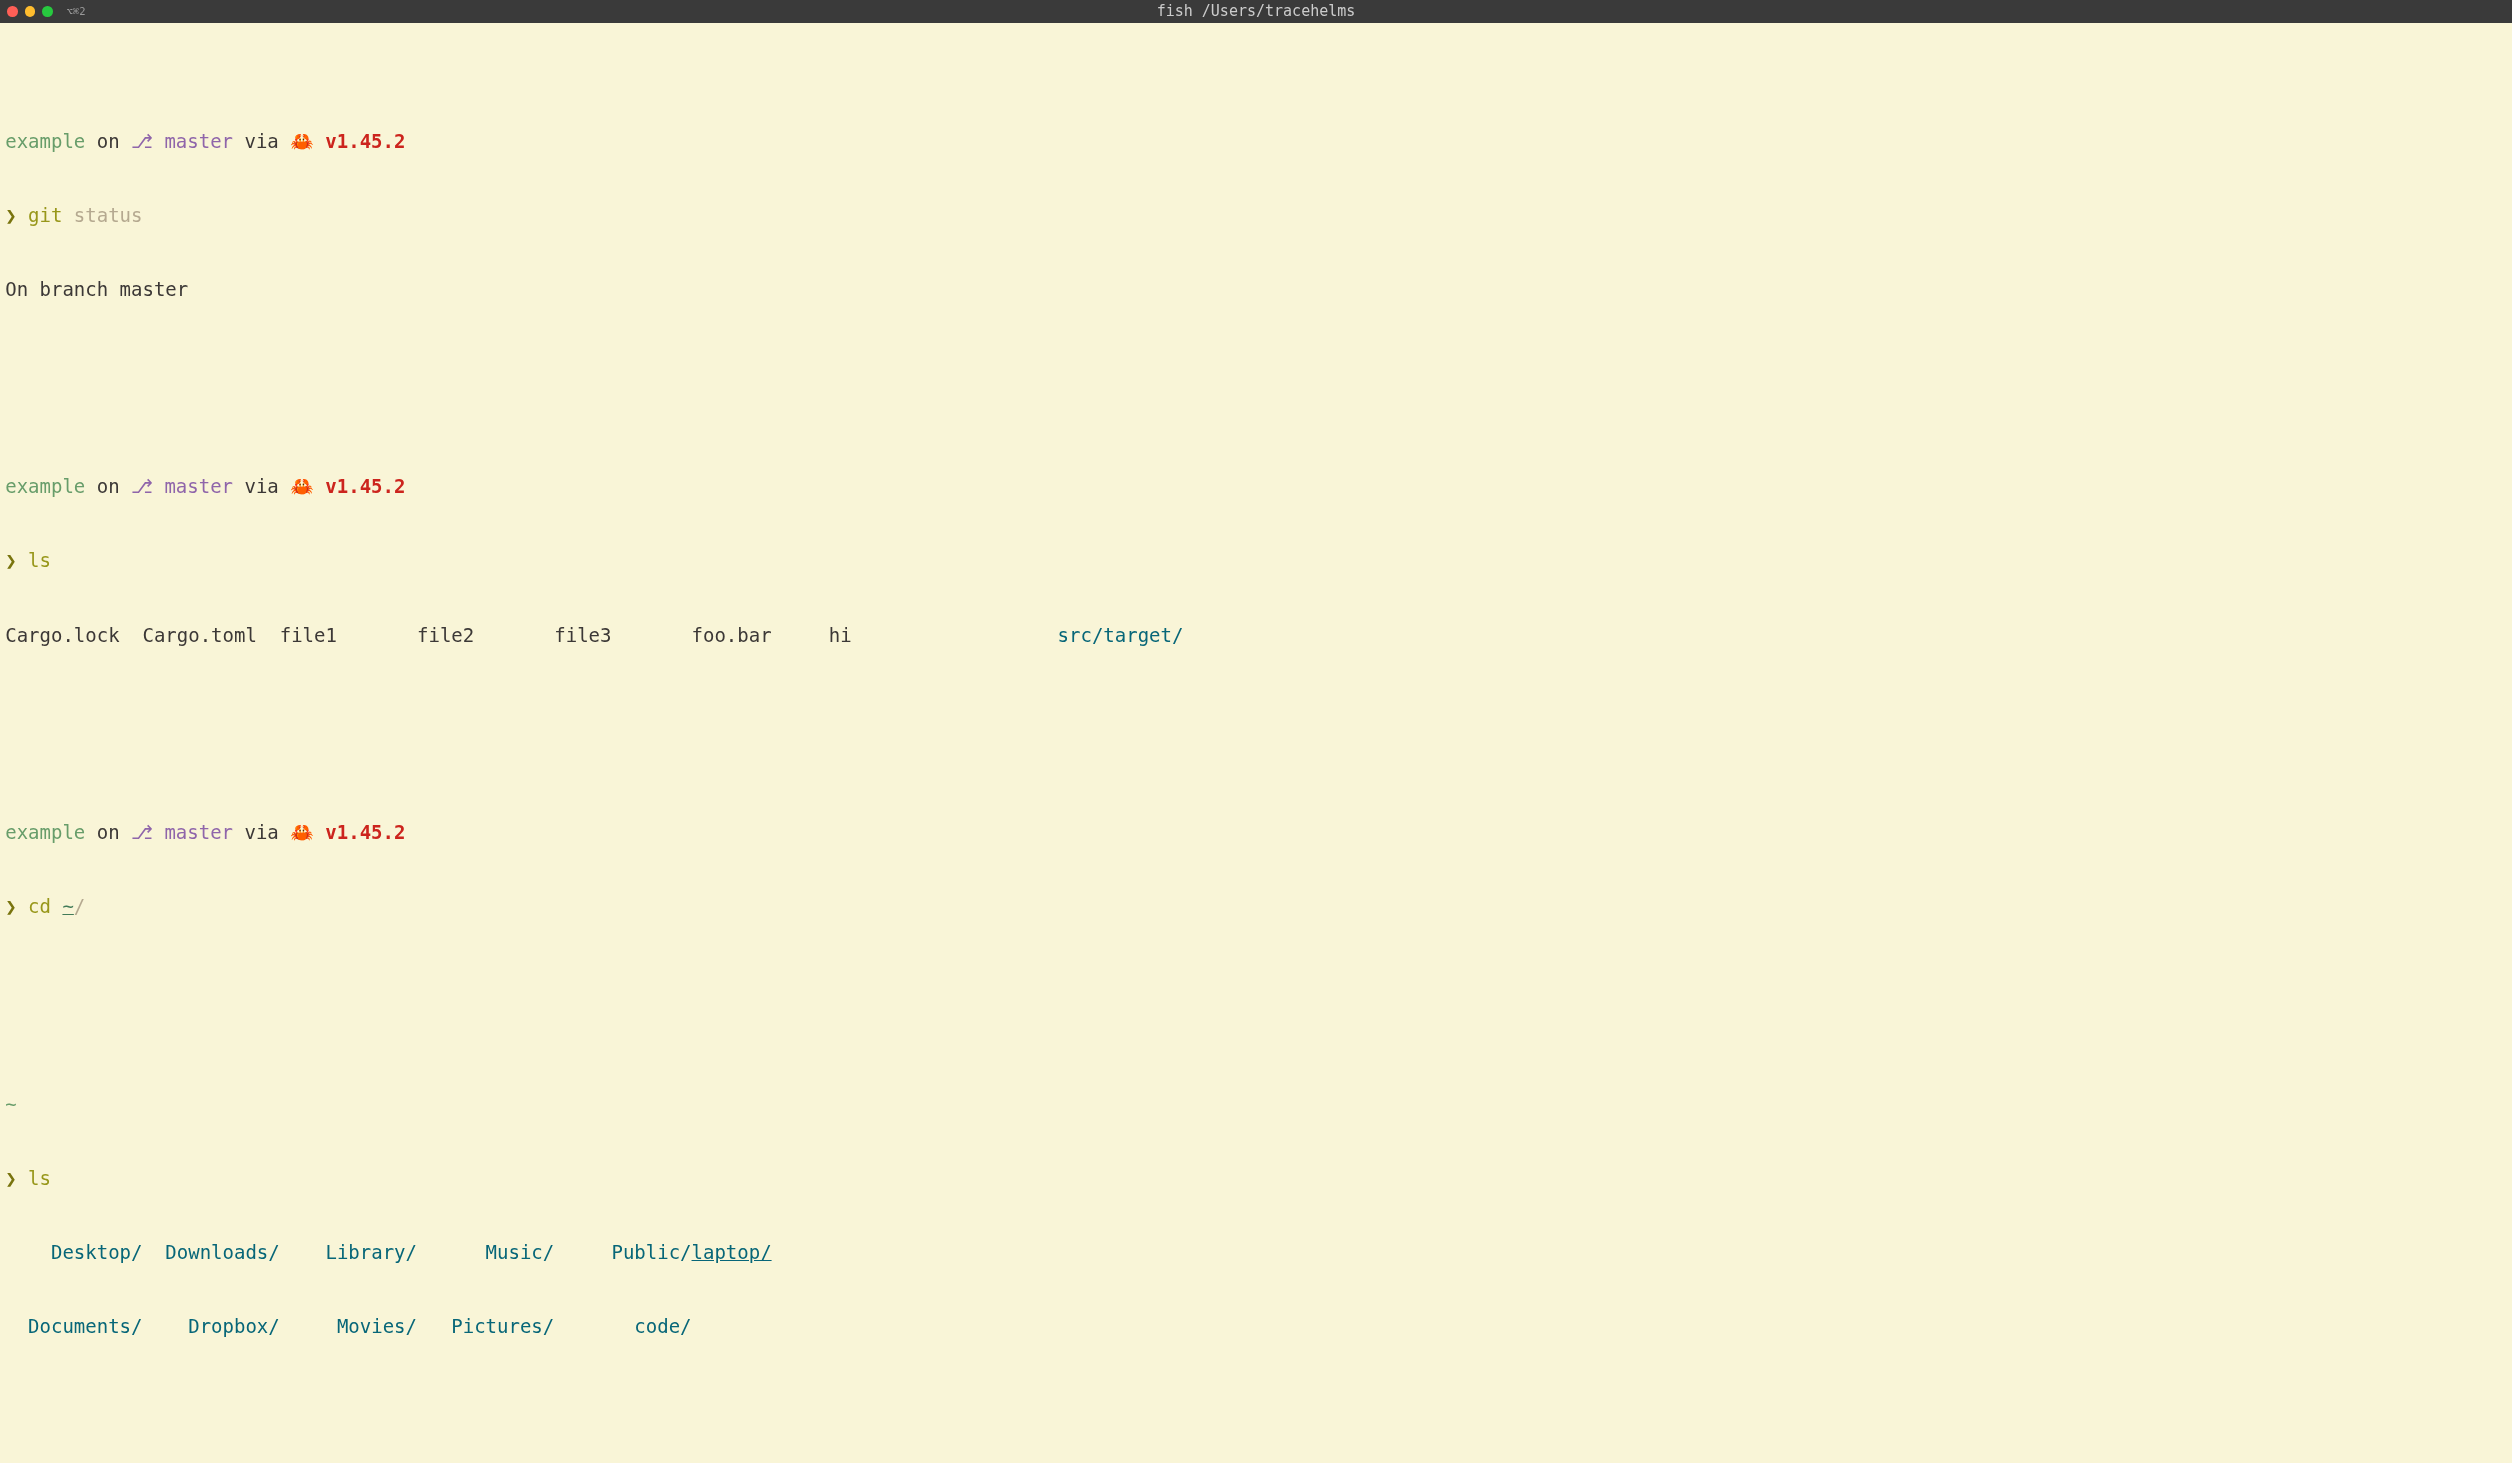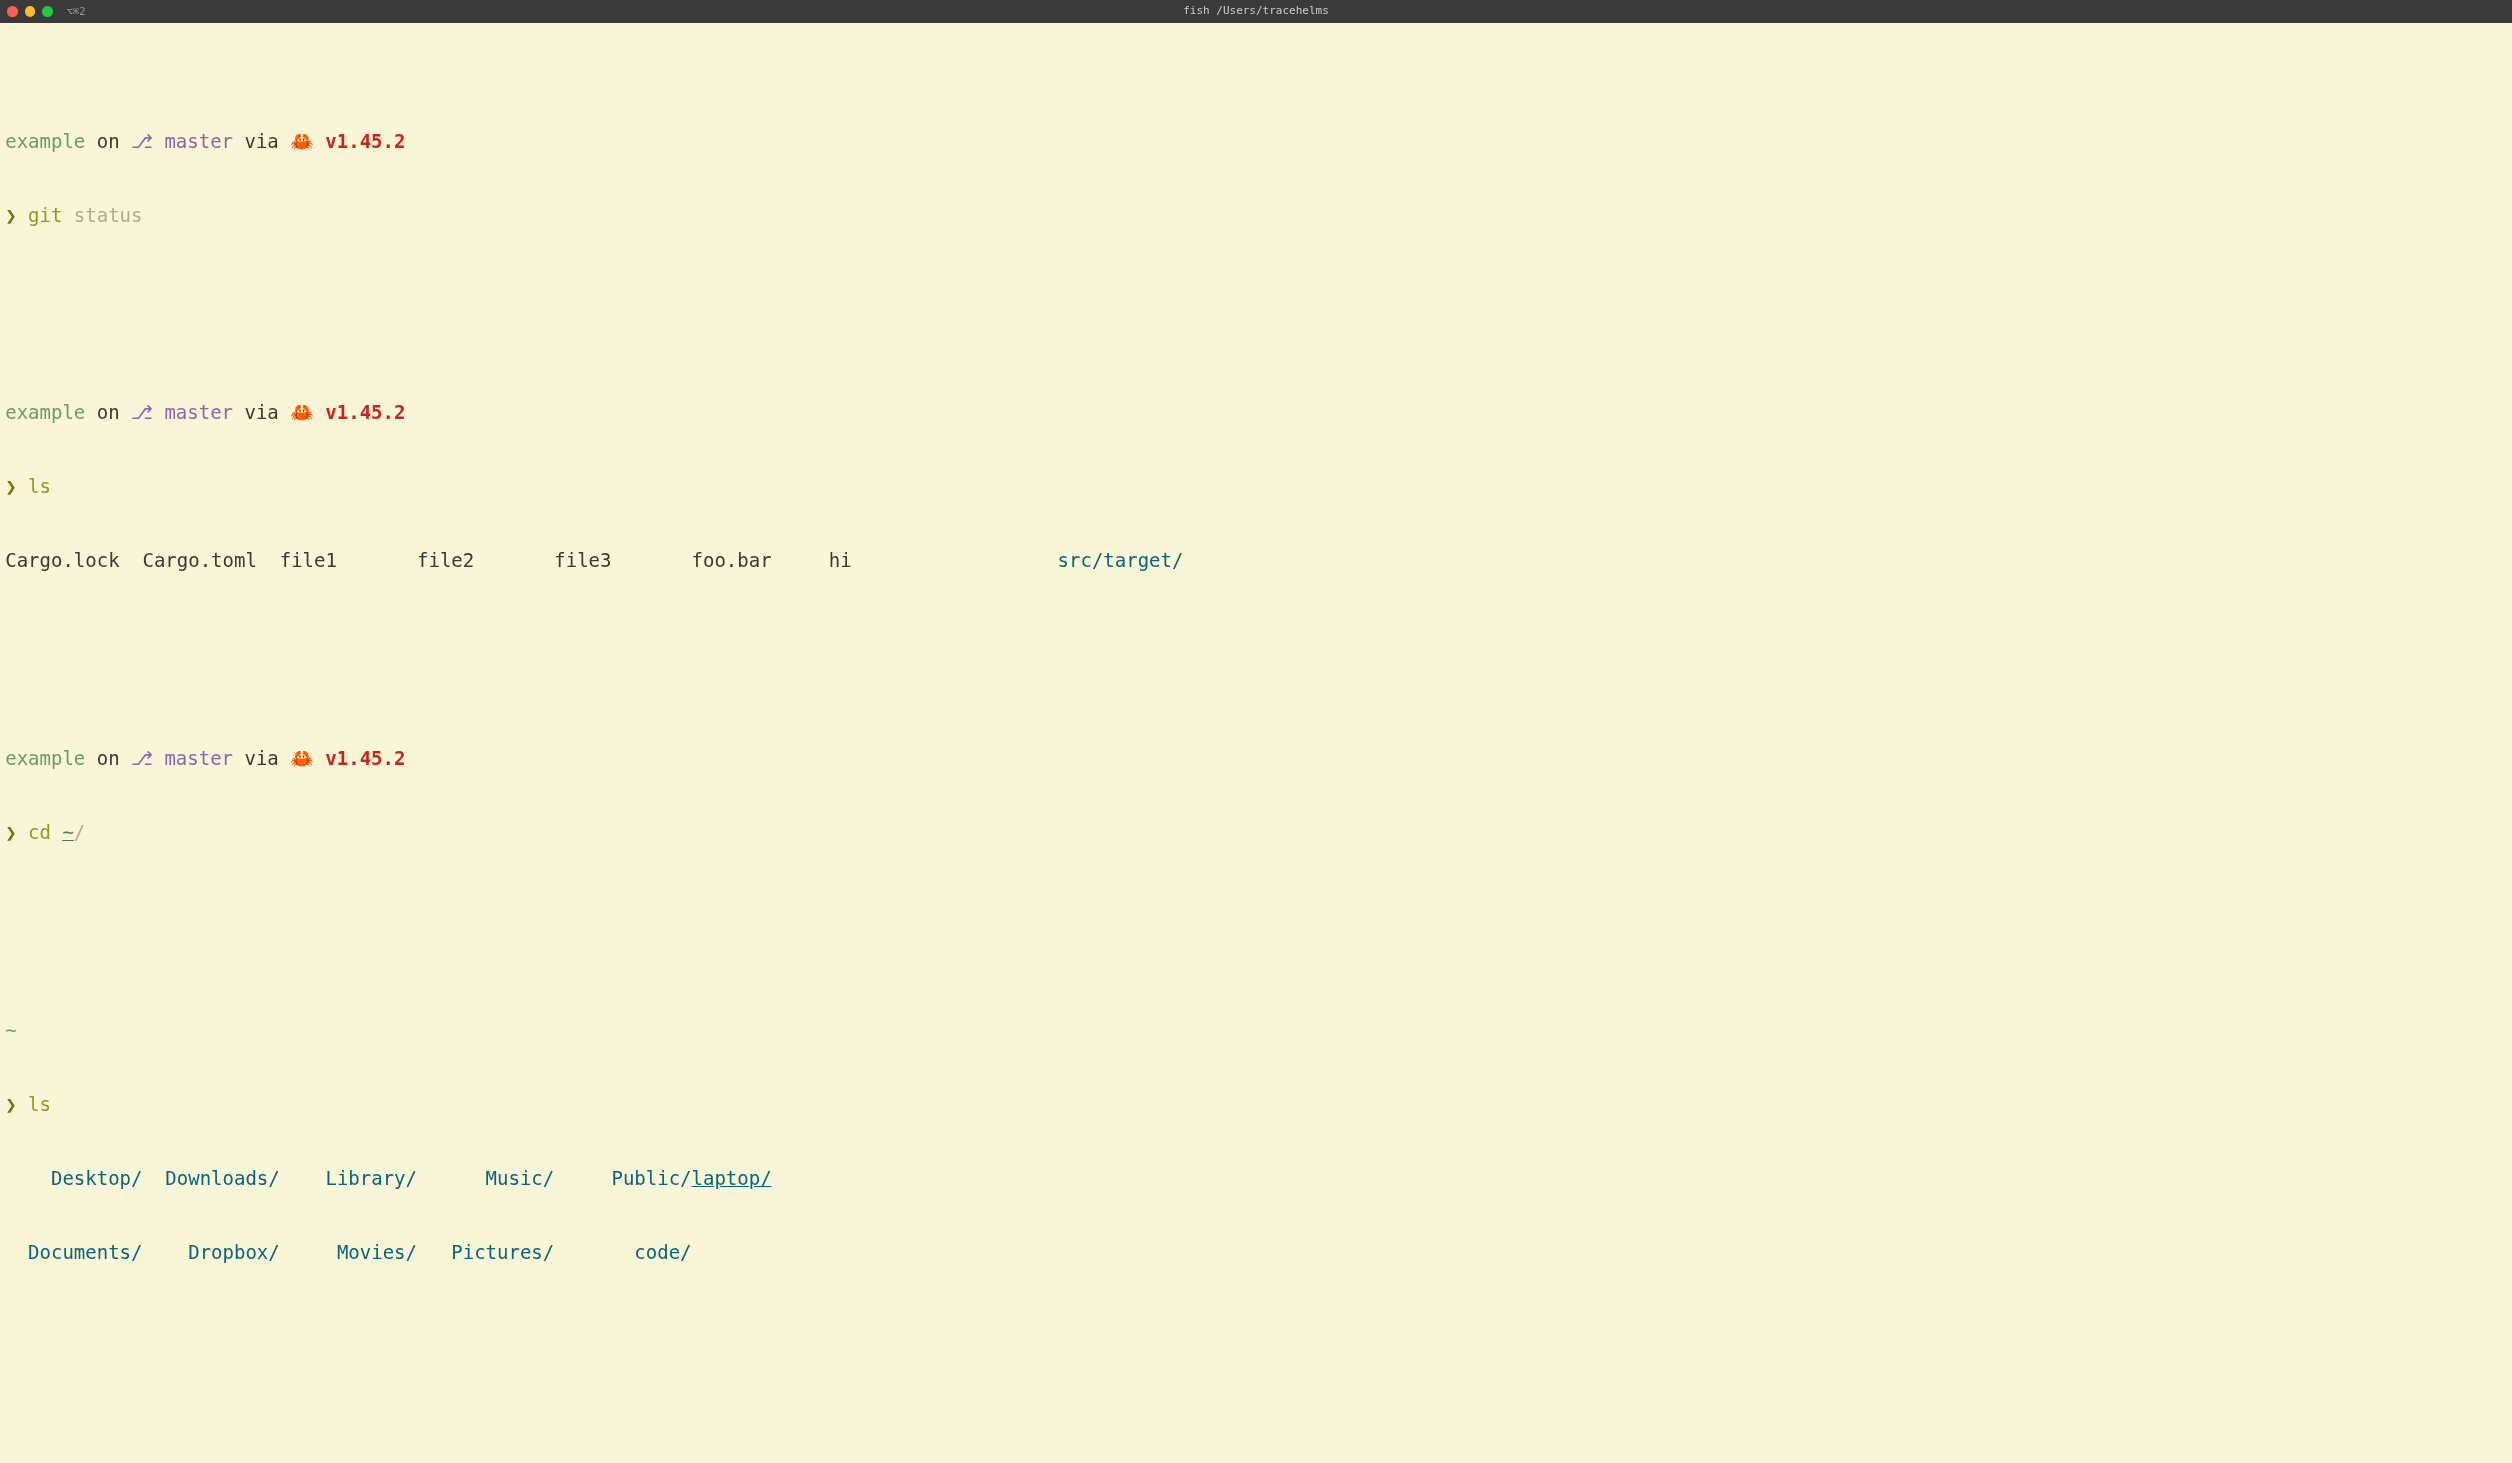--- a/index.html
+++ b/index.html
@@ -35,21 +35,21 @@
     .light-red { background: #ff5f56; }
     .light-yellow { background: #ffbd2e; }
     .light-green { background: #27c93f; }
     .tab-label {
       color: #999;
       font-size: 10.5px;
       margin-left: 14px;
     }
     .title-text {
       color: #ccc;
-      font-size: 11px;
+      font-size: 15px;
       position: absolute;
       left: 50%;
       transform: translateX(-50%);
     }
     .terminal {
       padding: 7px 5.2px;
       white-space: pre;
       color: #3c3836;
     }
     .line {
@@ -86,20 +86,21 @@
   </div>
   <span class="tab-label">⌥⌘2</span>
   <span class="title-text">fish /Users/tracehelms</span>
 </div>
 
 <div class="terminal">
 
   
   <div class="line"><span class="cyan">example</span><span class="text"> on </span><span class="purple">⎇</span><span class="purple"> master</span><span class="text"> via </span><span class="crab">🦀</span><span class="red-bold"> v1.45.2</span></div>
   <div class="line"><span class="green-prompt">❯ </span><span class="green-cmd">git </span><span class="gray-suggest">status</span></div>
+  <div class="line text">On branch master</div>
   <div class="line">&nbsp;</div>
 
   
   <div class="line"><span class="cyan">example</span><span class="text"> on </span><span class="purple">⎇</span><span class="purple"> master</span><span class="text"> via </span><span class="crab">🦀</span><span class="red-bold"> v1.45.2</span></div>
   <div class="line"><span class="green-prompt">❯ </span><span class="green-cmd">ls</span></div>
   <div class="line"><span class="ls-col text">Cargo.lock</span><span class="text">Cargo.toml</span><span class="text">  </span><span class="ls-col text">file1</span><span class="ls-col text">file2</span><span class="ls-col text">file3</span><span class="ls-col text">foo.bar</span><span class="ls-col text">hi</span><span class="ls-col blue-dir">src/</span><span class="blue-dir">target/</span></div>
   <div class="line">&nbsp;</div>
 
   
   <div class="line"><span class="cyan">example</span><span class="text"> on </span><span class="purple">⎇</span><span class="purple"> master</span><span class="text"> via </span><span class="crab">🦀</span><span class="red-bold"> v1.45.2</span></div>

